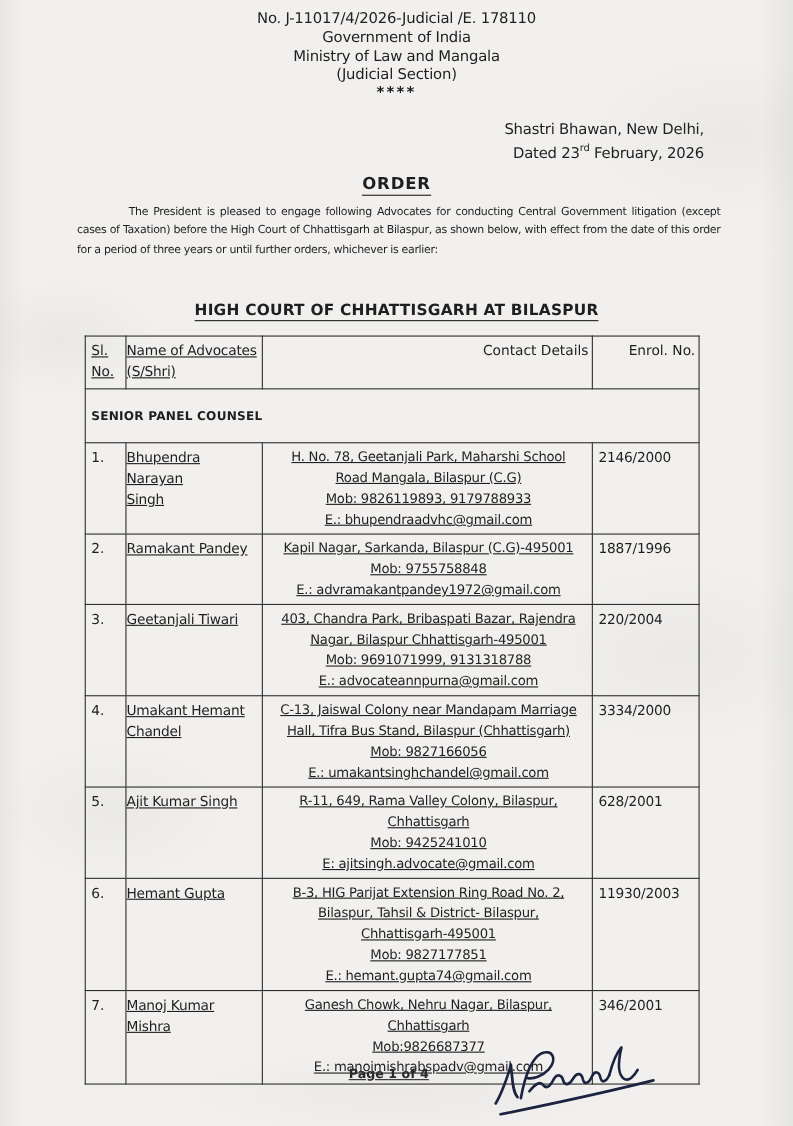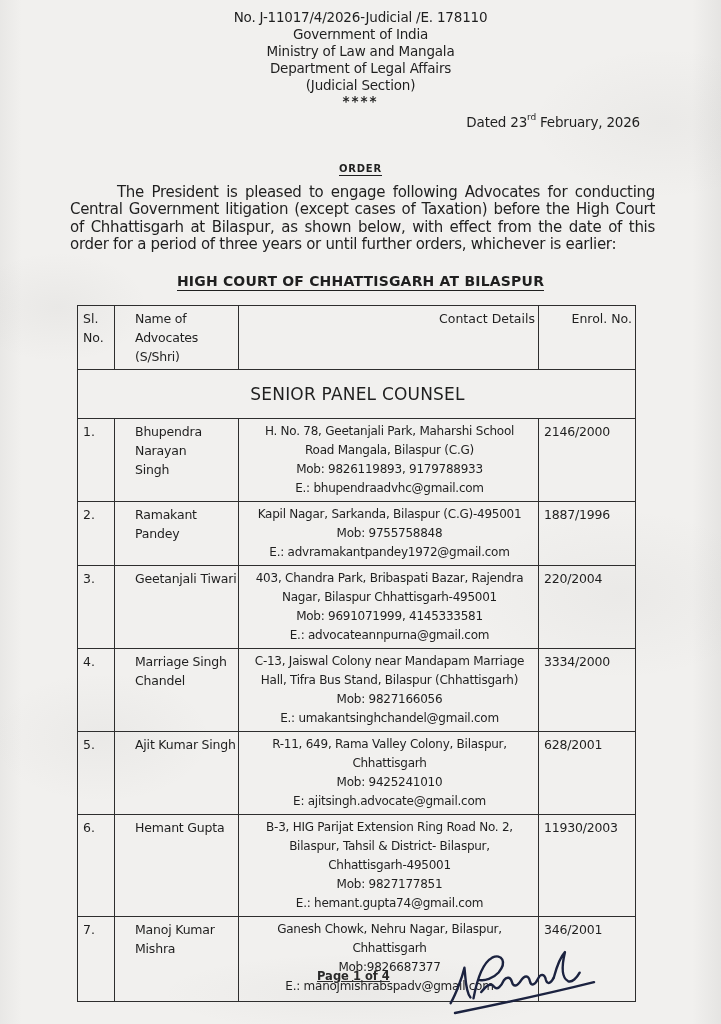--- a/index.html
+++ b/index.html
@@ -43,31 +43,31 @@
   }
   .addr-block sup { font-size: 9px; position: relative; top: -1px; }
 
   .order-heading {
     position: absolute;
     top: 157px; left: 0; width: 100%;
     text-align: center;
   }
   .order-heading span {
     display: inline-block;
-    font-size: 10px;
+    font-size: 15px;
     font-weight: bold;
     letter-spacing: 0.8px;
     padding-bottom: 1px;
     border-bottom: 1.6px solid #1f1f1f;
   }
 
   .order-body {
     position: absolute;
     top: 184px; left: 70px; width: 585px;
-    font-size: 15px;
+    font-size: 10px;
     line-height: 17.4px;
     letter-spacing: -0.3px;
     text-align: justify;
     text-indent: 47px;
   }
 
   .court-heading {
     position: absolute;
     top: 271px; left: 0; width: 100%;
     text-align: center;
@@ -93,30 +93,30 @@
     border: 1.5px solid #2e2e2e;
     vertical-align: top;
     padding: 3px 3px 3px 5px;
     line-height: 19px;
   }
   .col-sl { width: 37px; }
   .col-name { width: 124px; }
   .col-contact { width: 300px; }
   .col-enrol { width: 97px; }
 
-  .preline { white-space: pre-line; }
+  .preline { white-space: pre-line; text-decoration: underline; }
   td.cell-contact { letter-spacing: -0.25px; font-size: 12px; padding-left: 4px; padding-right: 2px; text-align: center; }
-  td.cell-name { letter-spacing: -0.2px; padding-left: 20px; padding-right: 1px; margin-left: 25px; }
+  td.cell-name { letter-spacing: -0.2px; padding-left: 0; padding-right: 1px; margin-left: 25px; }
   td.cell-enrol { letter-spacing: -0.2px; }
   td.hdr-center { text-align: right; }
   td.section-cell {
-    text-align: center;
+    text-align: left;
     vertical-align: middle;
-    font-weight: normal;
-    font-size: 17px;
+    font-weight: bold;
+    font-size: 11px;
     letter-spacing: 0.2px;
   }
   tr.h48 { height: 48px; }
   tr.h49 { height: 49px; }
   tr.h80 { height: 80px; }
   tr.h64 { height: 64px; }
   tr.h79 { height: 79px; }
   tr.h75 { height: 75px; }
   tr.h77 { height: 77px; }
   tr.h93 { height: 93px; }
@@ -141,26 +141,26 @@
 </style>
 </head>
 <body>
 
 <div class="page">
 
   <div class="letterhead">
     <div>No. J-11017/4/2026-Judicial /E. 178110</div>
     <div>Government of India</div>
     <div>Ministry of Law and Mangala</div>
-    <div>Department of Legal Affairs</div>
     <div>(Judicial Section)</div>
     <div class="stars">****</div>
   </div>
 
   <div class="addr-block">
+    <div>Shastri Bhawan, New Delhi,</div>
     <div><span>Dated 23</span><sup>rd</sup><span> February, 2026</span></div>
   </div>
 
   <div class="order-heading">
     <span>ORDER</span>
   </div>
 
   <div class="order-body">The President is pleased to engage following Advocates for conducting Central Government litigation (except cases of Taxation) before the High Court of Chhattisgarh at Bilaspur, as shown below, with effect from the date of this order for a period of three years or until further orders, whichever is earlier:</div>
 
   <div class="court-heading">
@@ -203,27 +203,27 @@
         <td class="preline cell-contact">Kapil Nagar, Sarkanda, Bilaspur (C.G)-495001
 Mob: 9755758848
 E.: advramakantpandey1972@gmail.com</td>
         <td class="cell-enrol">1887/1996</td>
       </tr>
       <tr class="h79">
         <td>3.</td>
         <td class="preline cell-name">Geetanjali Tiwari</td>
         <td class="preline cell-contact">403, Chandra Park, Bribaspati Bazar, Rajendra
 Nagar, Bilaspur Chhattisgarh-495001
-Mob: 9691071999, 4145333581
+Mob: 9691071999, 9131318788
 E.: advocateannpurna@gmail.com</td>
         <td class="cell-enrol">220/2004</td>
       </tr>
       <tr class="h75">
         <td>4.</td>
-        <td class="preline cell-name">Marriage Singh
+        <td class="preline cell-name">Umakant Hemant
 Chandel</td>
         <td class="preline cell-contact">C-13, Jaiswal Colony near Mandapam Marriage
 Hall, Tifra Bus Stand, Bilaspur (Chhattisgarh)
 Mob: 9827166056
 E.: umakantsinghchandel@gmail.com</td>
         <td class="cell-enrol">3334/2000</td>
       </tr>
       <tr class="h77">
         <td>5.</td>
         <td class="preline cell-name">Ajit Kumar Singh</td>

